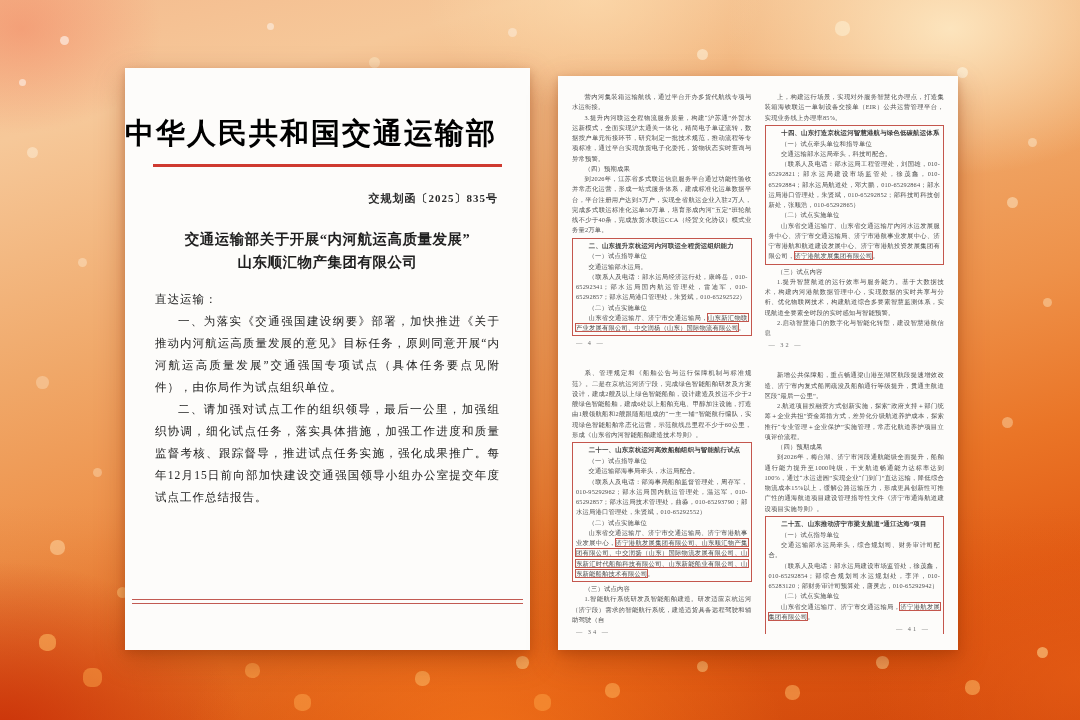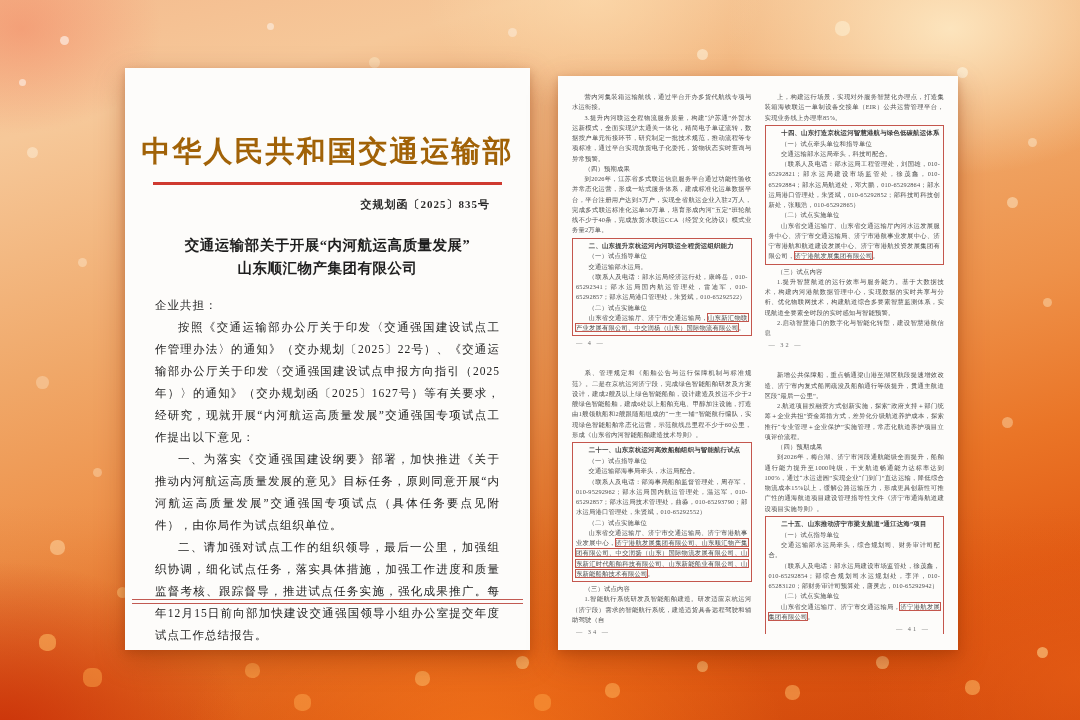--- a/index.html
+++ b/index.html
@@ -37,23 +37,23 @@
       1040px 650px 0 3px rgba(255,220,150,.55), 1005px 420px 0 3px rgba(255,235,195,.4),
       1045px 300px 0 2px rgba(255,240,205,.4), 1010px 200px 0 3px rgba(255,245,215,.45),
       150px 525px 0 2px rgba(255,230,180,.45), 90px 675px 0 7px rgba(255,175,80,.45),
       540px 700px 0 6px rgba(255,170,75,.45), 300px 700px 0 6px rgba(255,175,85,.45),
       950px 575px 0 2px rgba(255,235,190,.35), 20px 80px 0 1px rgba(255,255,255,.5);
   }
   .page{position:absolute;background:#fdfcfa;box-shadow:0 10px 26px rgba(140,45,0,.38),0 3px 8px rgba(140,45,0,.25);}
   .page-left{left:125px;top:68px;width:405px;height:582px;}
   .page-right{left:558px;top:76px;width:400px;height:574px;}
 
-  .agency{margin-top:64px;text-align:center;color:#a16207;font-size:29px;font-weight:bold;letter-spacing:2px;white-space:nowrap;}
+  .agency{margin-top:46px;color:#000000;font-size:29px;font-weight:bold;letter-spacing:2px;white-space:nowrap;}
   .head-rule{margin:10px 28px 0 28px;height:0;border-top:3px solid #cf3a30;}
-  .doc-no{margin-top:12px;padding-right:40px;text-align:right;font-size:11px;font-weight:bold;color:#2b2b2b;letter-spacing:1px;}
+  .doc-no{margin-top:24px;padding-right:32px;text-align:right;font-size:11px;font-weight:bold;color:#2b2b2b;letter-spacing:1px;}
   .doc-title{margin-top:22px;text-align:center;font-size:14.5px;font-weight:bold;color:#1e1e1e;line-height:23px;letter-spacing:.5px;}
   .letter-body-wrap{margin:14px 30px 0 30px;}
   .salutation{font-size:11.5px;color:#222;line-height:22px;letter-spacing:1px;}
   .lp{margin:0;font-size:11.5px;color:#222;line-height:22px;letter-spacing:1px;text-indent:2em;text-align:justify;}
   .bottom-rule{position:absolute;left:7px;right:7px;bottom:46px;height:3px;border-top:1.5px solid #c25a52;border-bottom:1.5px solid #c25a52;}
 
   .cols{display:flex;gap:13px;padding:16px 14px;height:542px;overflow:hidden;}
   .col{width:180px;overflow:hidden;}
   .tp{margin:0;font-size:6.3px;line-height:1.63;color:#4c4c4c;text-align:justify;text-indent:2em;letter-spacing:.2px;}
   .redbox{border:1px solid #c4564d;padding:2px 3px;margin:2px 0;}
@@ -73,23 +73,22 @@
 
   <div class="page page-left">
     <div class="agency">中华人民共和国交通运输部</div>
     <div class="head-rule"></div>
     <div class="doc-no">交规划函〔2025〕835号</div>
     <div class="doc-title">
       <div>交通运输部关于开展“内河航运高质量发展”</div>
       <div>山东顺汇物产集团有限公司</div>
     </div>
     <div class="letter-body-wrap">
-      <div class="salutation">企业共担：</div>
+      <div class="salutation">直达运输：</div>
       <div id="letter-paras">
-          <p class="lp">按照《交通运输部办公厅关于印发〈交通强国建设试点工作管理办法〉的通知》（交办规划〔2025〕22号）、《交通运输部办公厅关于印发〈交通强国建设试点申报方向指引（2025年）〉的通知》（交办规划函〔2025〕1627号）等有关要求，经研究，现就开展“内河航运高质量发展”交通强国专项试点工作提出以下意见：</p>
           <p class="lp">一、为落实《交通强国建设纲要》部署，加快推进《关于推动内河航运高质量发展的意见》目标任务，原则同意开展“内河航运高质量发展”交通强国专项试点（具体任务要点见附件），由你局作为试点组织单位。</p>
           <p class="lp">二、请加强对试点工作的组织领导，最后一公里，加强组织协调，细化试点任务，落实具体措施，加强工作进度和质量监督考核、跟踪督导，推进试点任务实施，强化成果推广。每年12月15日前向部加快建设交通强国领导小组办公室提交年度试点工作总结报告。</p>
         </div>
     </div>
     <div class="bottom-rule"></div>
   </div>
 
   <div class="page page-right">
     <div class="cols" id="attachment-cols">
         <div class="col">

